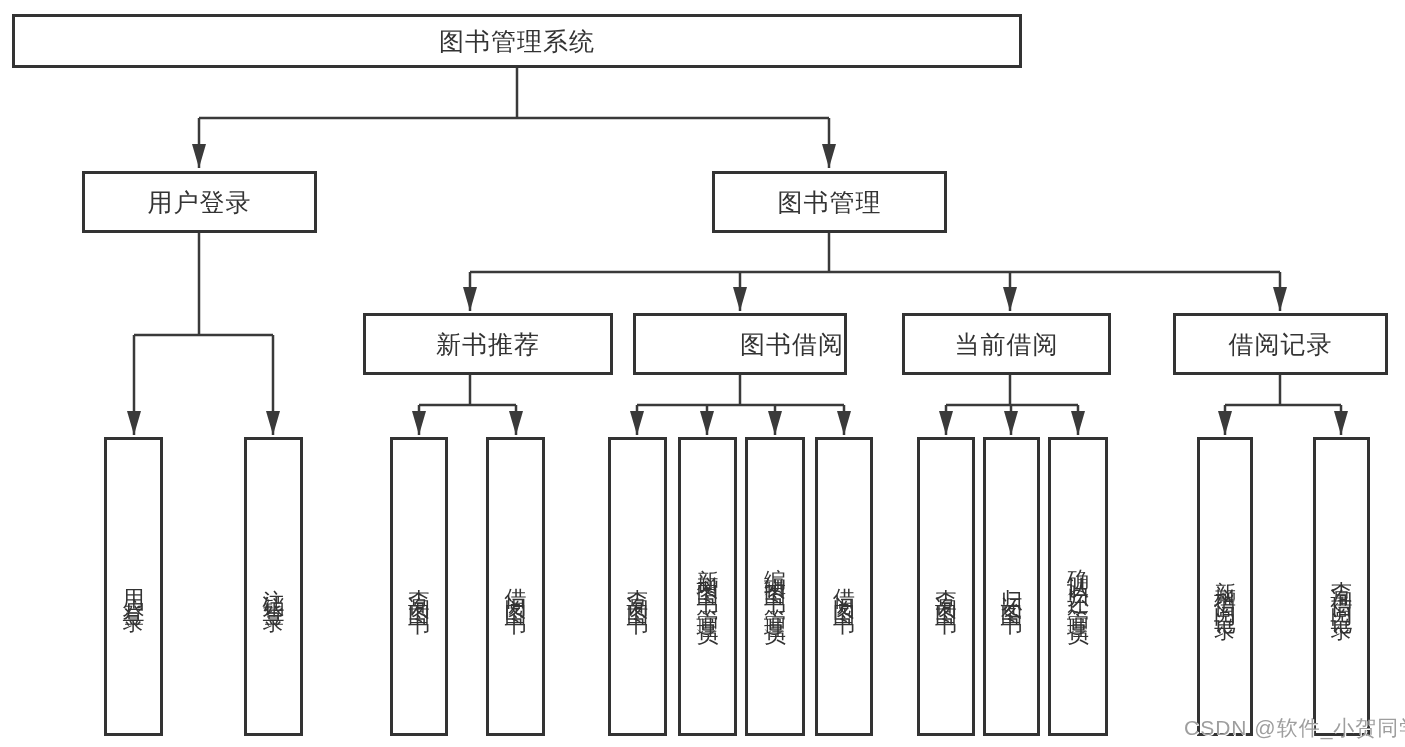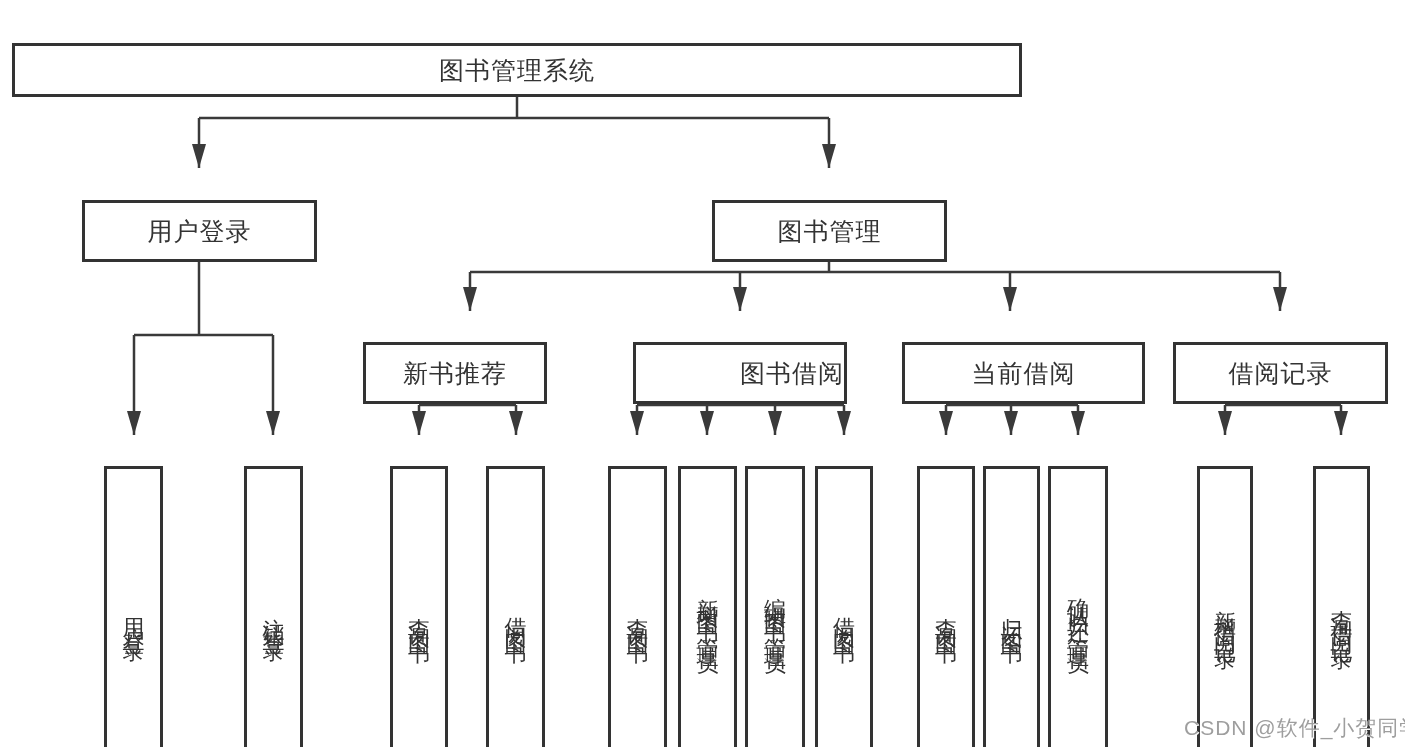--- a/index.html
+++ b/index.html
@@ -13,21 +13,20 @@
   .connectors{position:absolute;left:0;top:0;width:1405px;height:747px;}
   .node{
     position:absolute;
     box-sizing:border-box;
     background:#ffffff;
     border:3px solid #333333;
     display:flex;
     align-items:center;
     justify-content:center;
     color:#333333;
-    margin-top:29px;
   }
   .hnode{font-size:25px;letter-spacing:1px;}
   .vnode{
     font-size:22px;
   }
   .vnode .vtext{
     writing-mode:vertical-rl;
     text-orientation:mixed;
     letter-spacing:8px;
     line-height:1;
@@ -102,27 +101,27 @@
     <span>图书管理系统</span>
   </div>
 
   <div class="node hnode" style="left:82px;top:171px;width:235px;height:62px;">
     <span>用户登录</span>
   </div>
   <div class="node hnode" style="left:712px;top:171px;width:235px;height:62px;">
     <span>图书管理</span>
   </div>
 
-  <div class="node hnode" style="left:363px;top:313px;width:184px;height:62px;">
+  <div class="node hnode" style="left:363px;top:313px;width:250px;height:62px;">
     <span>新书推荐</span>
   </div>
   <div class="node hnode" style="left:633px;top:313px;width:214px;height:62px;justify-content:flex-end;">
     <span>图书借阅</span>
   </div>
-  <div class="node hnode" style="left:902px;top:313px;width:243px;height:62px;">
+  <div class="node hnode" style="left:902px;top:313px;width:209px;height:62px;">
     <span>当前借阅</span>
   </div>
   <div class="node hnode" style="left:1173px;top:313px;width:215px;height:62px;">
     <span>借阅记录</span>
   </div>
 
   <div class="node vnode" style="left:104px;top:437px;width:59px;height:299px;">
     <span class="vtext">用户登录</span>
   </div>
   <div class="node vnode" style="left:244px;top:437px;width:59px;height:299px;">

